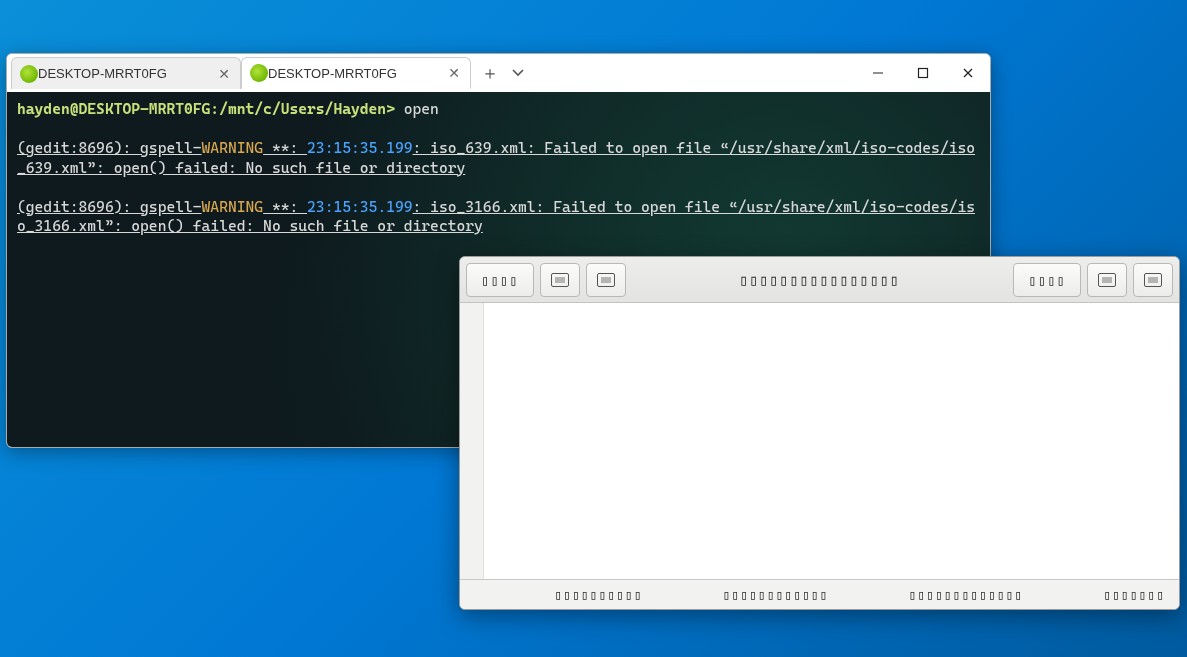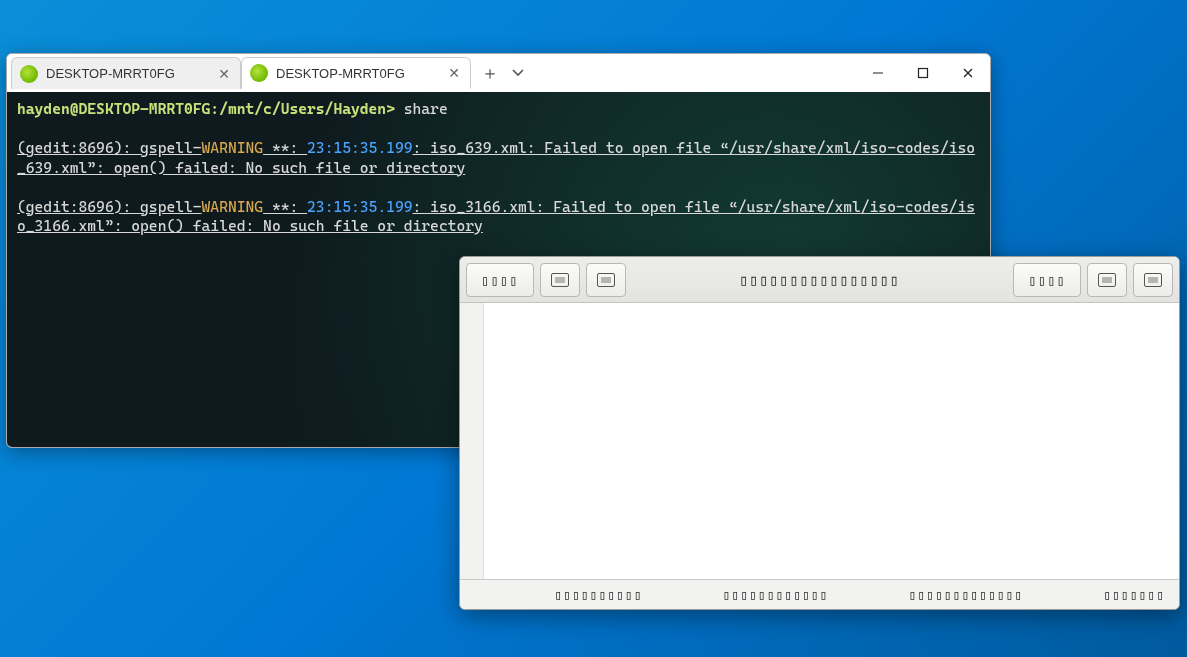--- a/index.html
+++ b/index.html
@@ -38,21 +38,20 @@
   .tab {
     display: flex;
     align-items: center;
     height: 32px;
     padding: 0 10px 0 8px;
     border: 1px solid #ccc;
     border-bottom: none;
     border-top-left-radius: 6px;
     border-top-right-radius: 6px;
     margin-right: 0;
-    gap: 8px;
     min-width: 230px;
     font-size: 13px;
     color: #333;
   }
   .tab.inactive { background: #efefef; }
   .tab.active   { background: #ffffff; border-bottom: 1px solid #ffffff; position: relative; z-index: 2; }
   .tab .label { flex: 1; }
   .tab .close { font-size: 14px; color: #666; cursor: pointer; }
   .suse-logo {
     width: 18px; height: 18px; border-radius: 50%;
@@ -204,21 +203,21 @@
           <rect x="1.5" y="1.5" width="9" height="9" stroke="#222" stroke-width="1.2" fill="none"></rect>
         </svg>
     </div>
     <div class="win-btn close">
       <svg width="12" height="12" viewBox="0 0 12 12">
           <path d="M2 2l8 8M10 2l-8 8" stroke="#222" stroke-width="1.3"></path>
         </svg>
     </div>
   </div>
 
-  <div class="terminal-body"><span class="c-prompt">hayden@DESKTOP-MRRT0FG:/mnt/c/Users/Hayden&gt;</span> <span class="c-cmd">share</span>
+  <div class="terminal-body"><span class="c-prompt">hayden@DESKTOP-MRRT0FG:/mnt/c/Users/Hayden&gt;</span> <span class="c-cmd">open</span>
 
 <span class="c-white">(gedit:8696): gspell-</span><span class="c-warn">WARNING</span><span class="c-white"> **: </span><span class="c-time">23:15:35.199</span><span class="c-white">: iso_639.xml: Failed to open file “/usr/share/xml/iso-codes/iso_639.xml”: open() failed: No such file or directory</span>
 
 <span class="c-white">(gedit:8696): gspell-</span><span class="c-warn">WARNING</span><span class="c-white"> **: </span><span class="c-time">23:15:35.199</span><span class="c-white">: iso_3166.xml: Failed to open file “/usr/share/xml/iso-codes/iso_3166.xml”: open() failed: No such file or directory</span>
 </div>
 </div>
 
 <div class="gedit-window">
   <div class="gedit-header">
     <div class="hbtn ph">▯▯▯▯</div>

